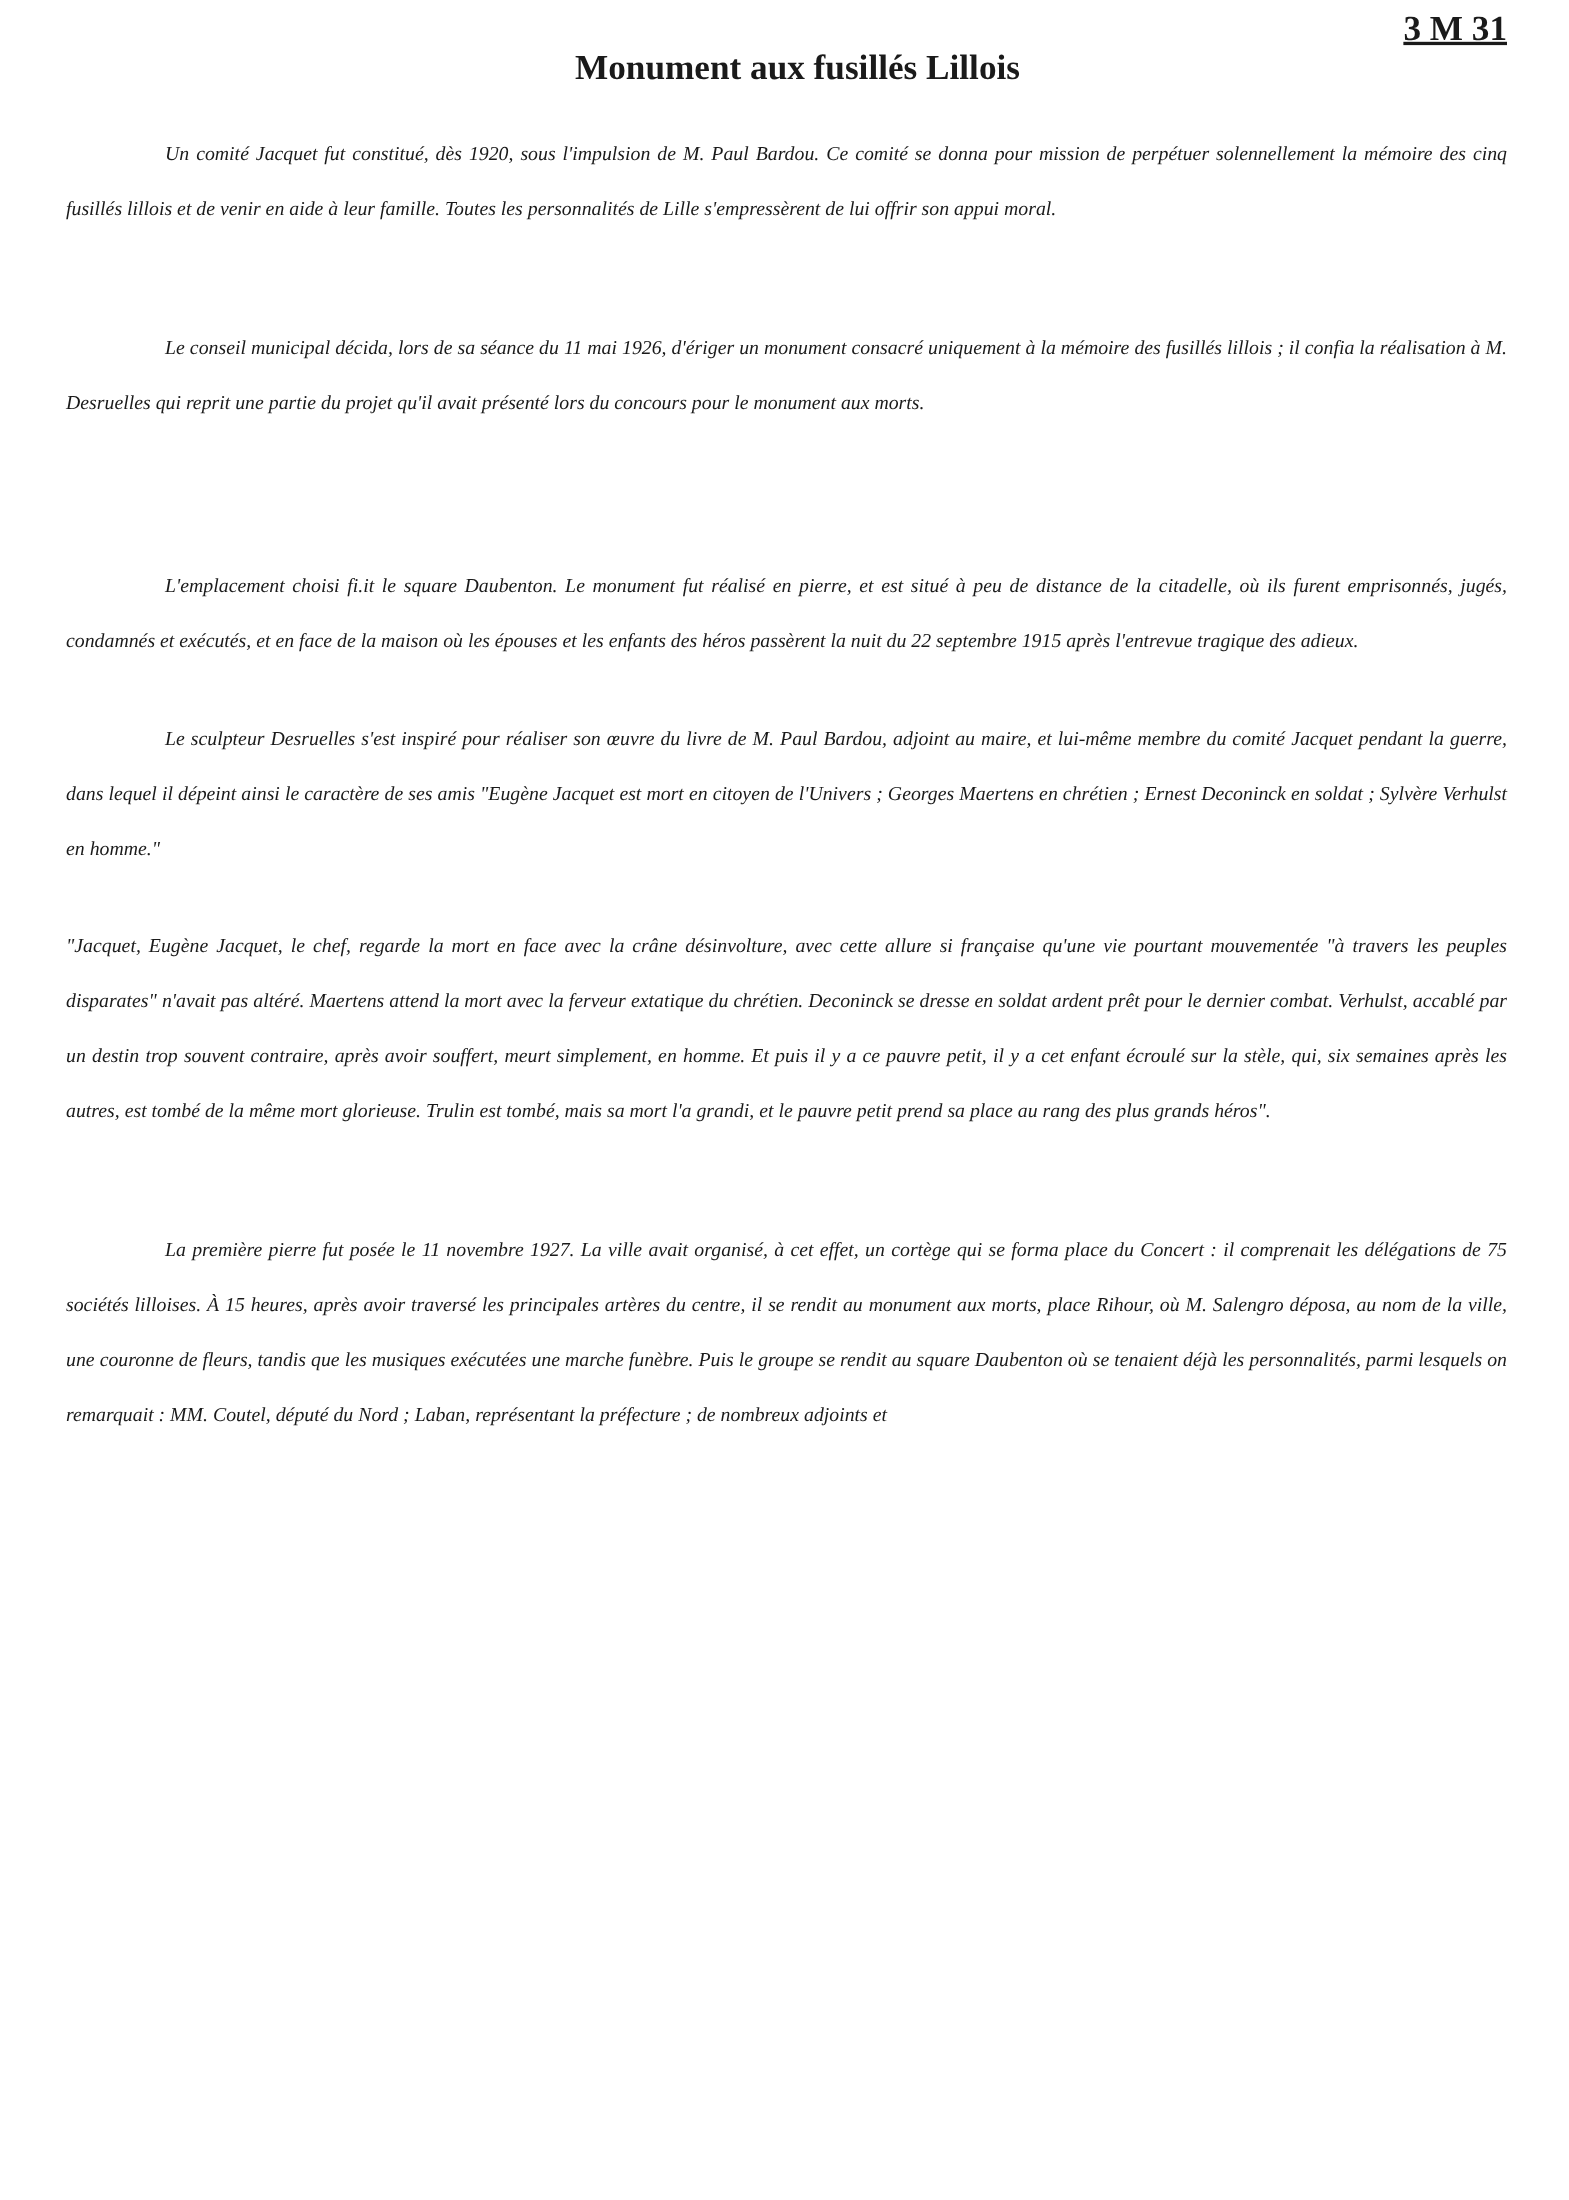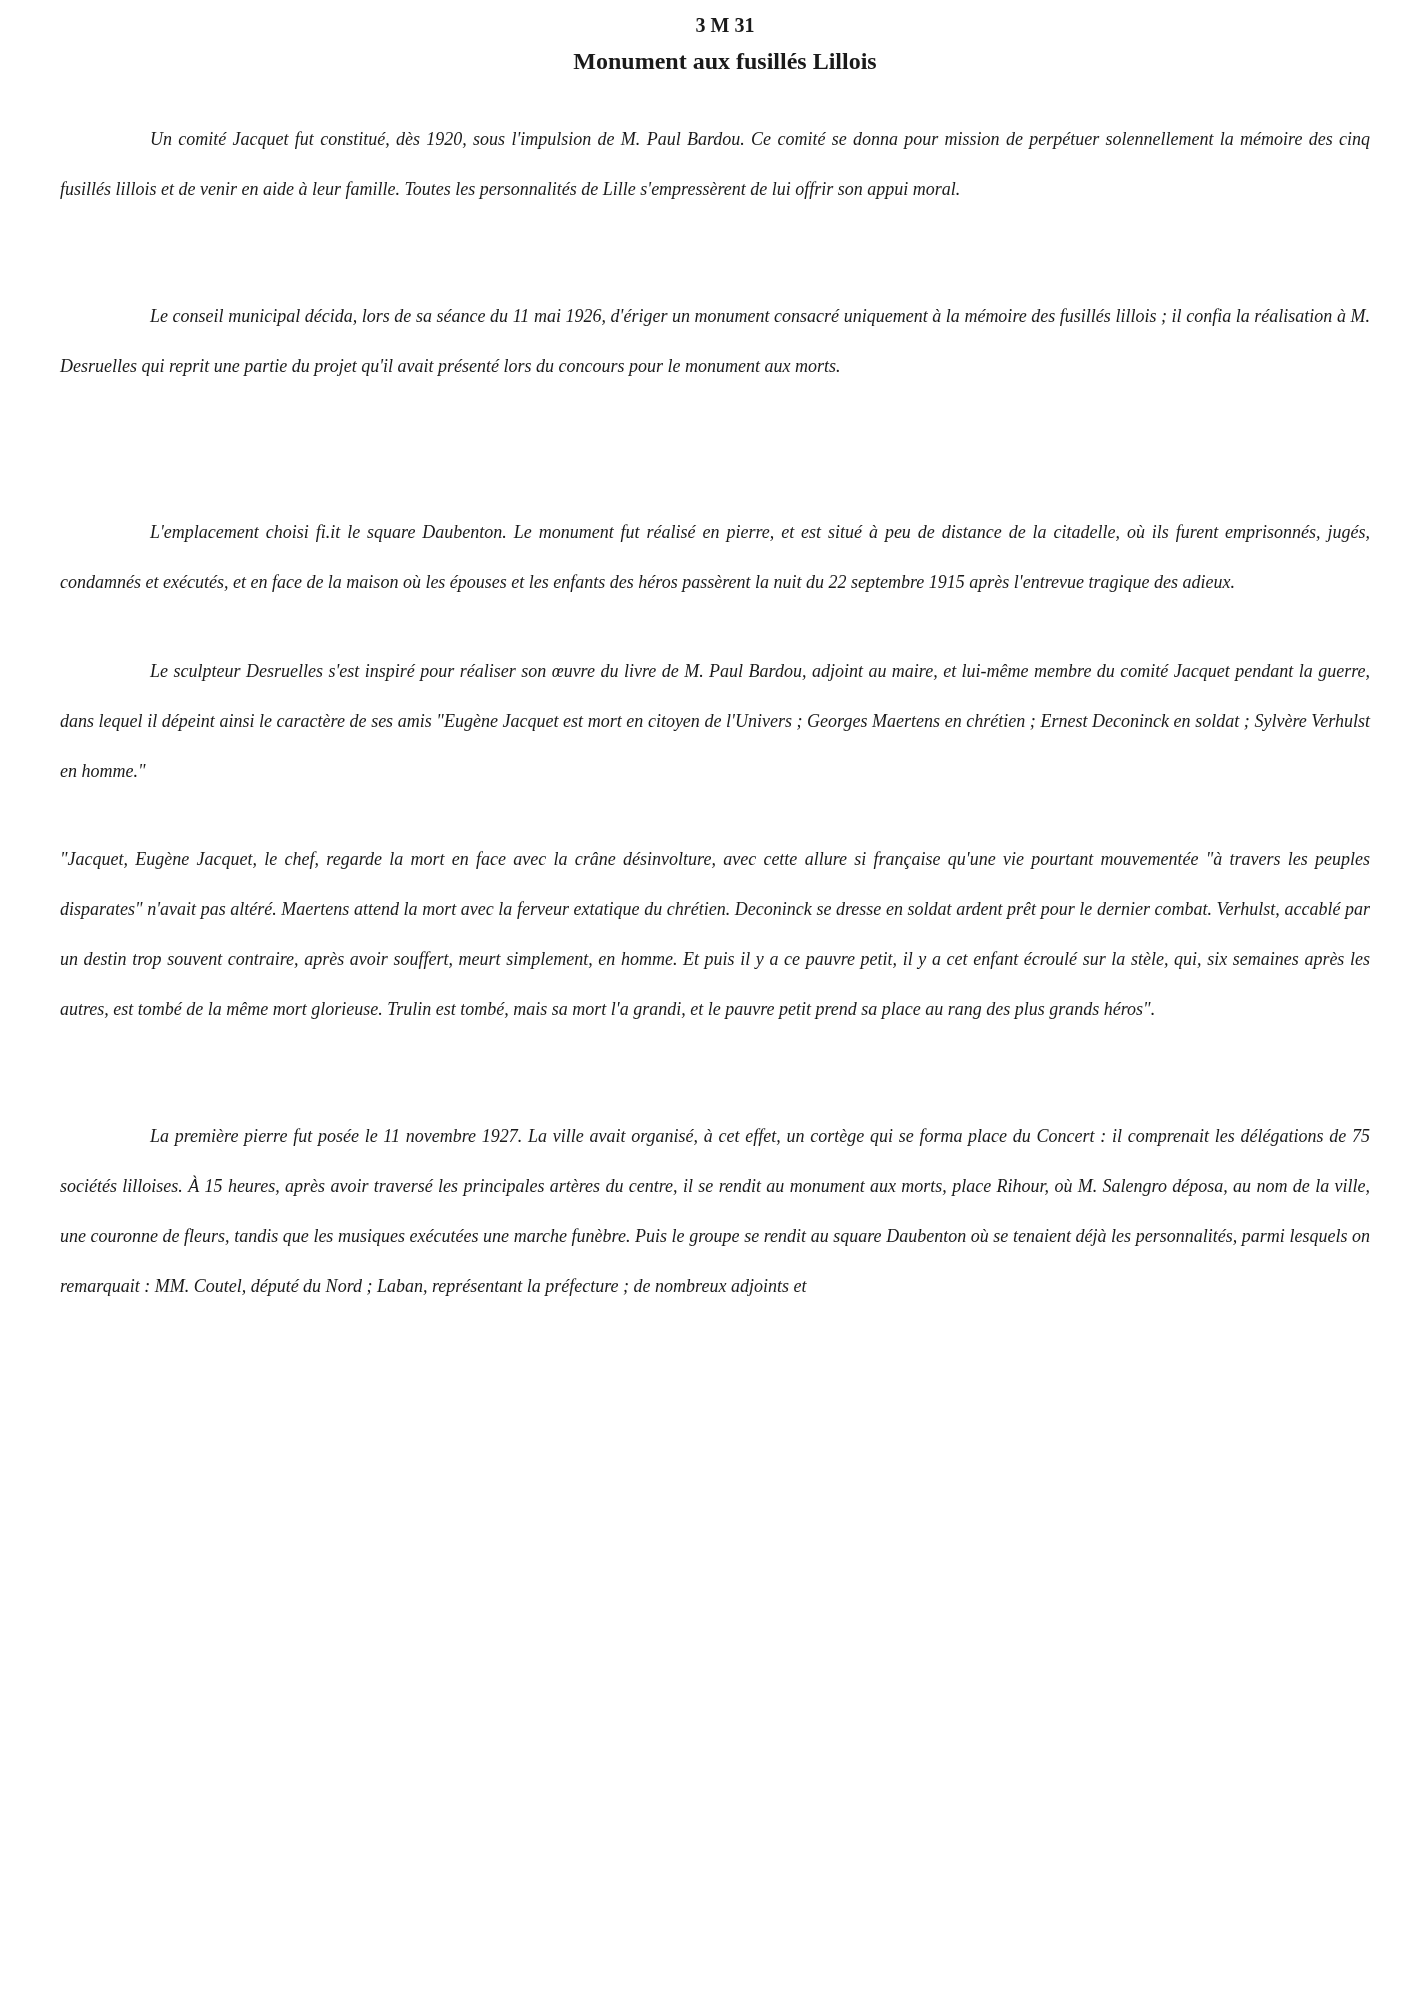--- a/index.html
+++ b/index.html
@@ -11,31 +11,32 @@
     font-family: "Liberation Serif", "DejaVu Serif", serif;
     color: #1a1a1a;
   }
   .page {
     position: absolute;
     left: 60px;
     top: 0;
     width: 1310px;
   }
   .code {
-    text-align: center;
+    text-align: right;
     font-weight: bold;
-    font-size: 20px;
+    font-size: 32px;
     line-height: 30px;
     margin-top: 10px;
     padding-left: 20px;
+    text-decoration: underline;
   }
   .title {
     text-align: center;
     font-weight: bold;
-    font-size: 24px;
+    font-size: 32px;
     line-height: 34px;
     margin-top: 4px;
     padding-left: 20px;
   }
   .para {
     font-size: 18px;
     line-height: 50px;
     text-align: justify;
     margin: 0;
     font-style: italic;

